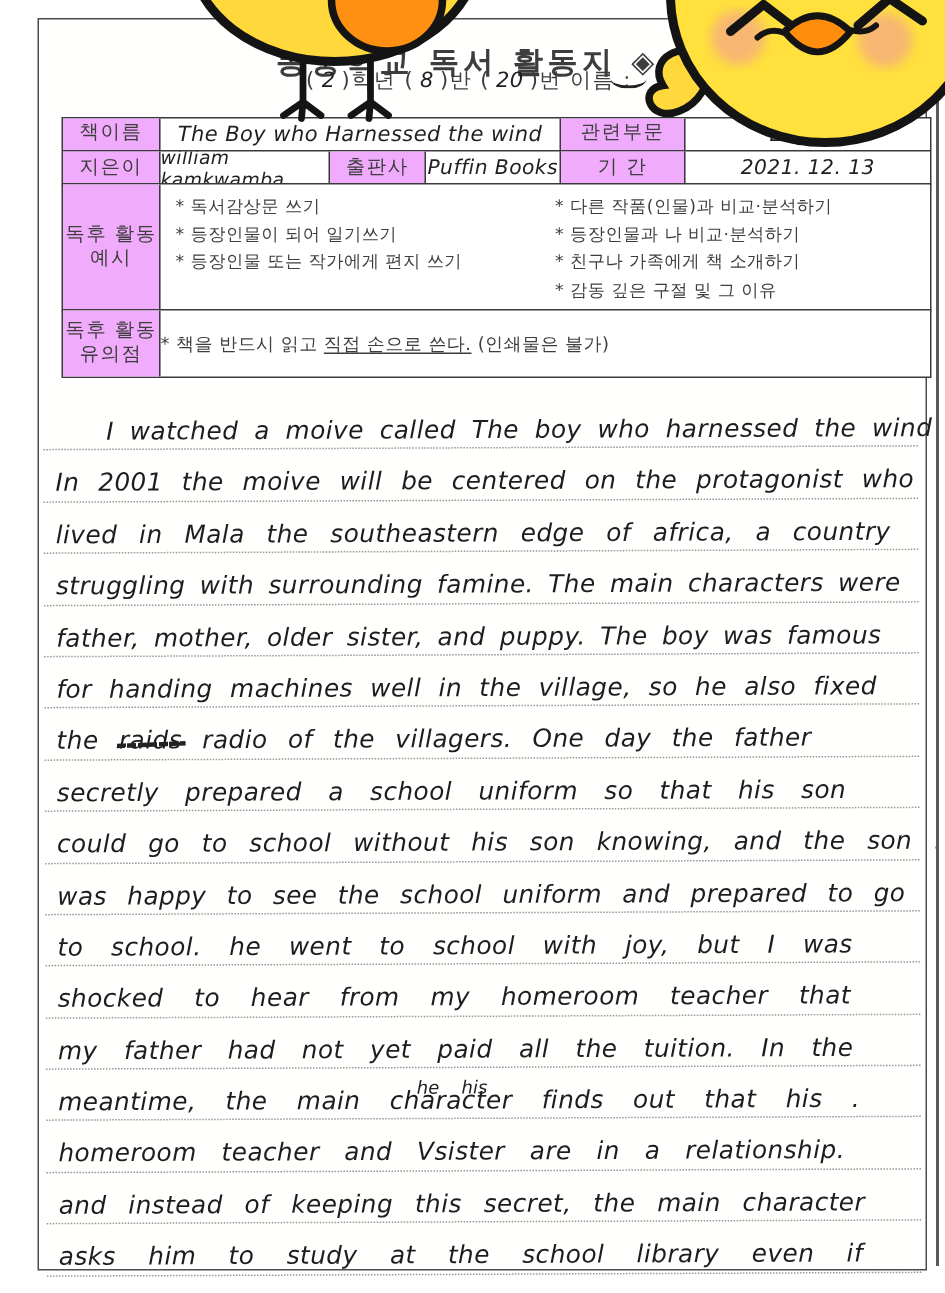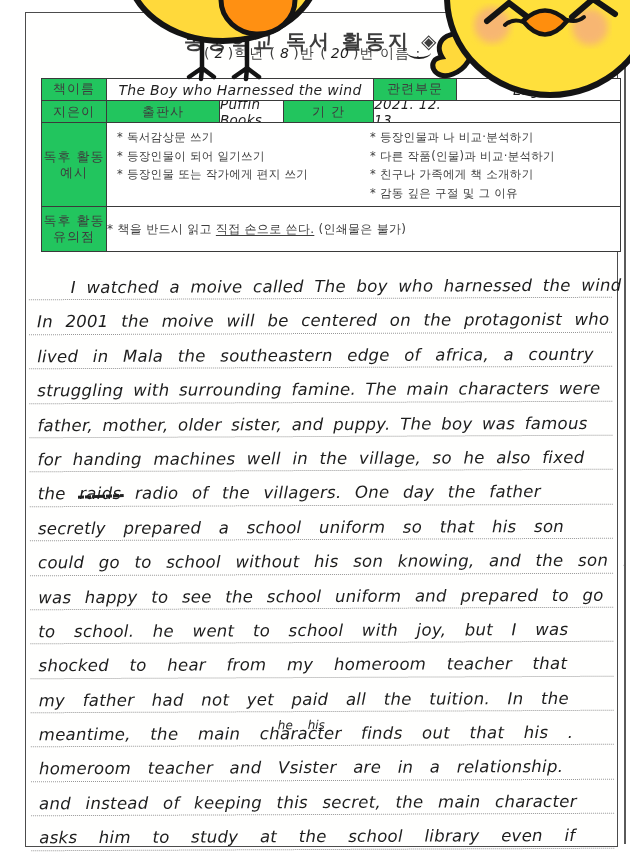--- a/index.html
+++ b/index.html
@@ -25,21 +25,21 @@
   
   .hw{
     font-family:"DejaVu Sans",sans-serif;font-style:italic;color:#1f1f1f;
     letter-spacing:0.3px;
   }
   
   .grid{position:absolute;left:15px;width:578px;display:grid;border:1.3px solid #3a3a3a;background:#fff;}
   .cell{border-right:1px solid #3a3a3a;border-bottom:1px solid #3a3a3a;display:flex;align-items:center;overflow:hidden;}
   .cell:last-child,.cell.noright{border-right:none;}
   .cell.nobottom{border-bottom:none;}
-  .label-cell{justify-content:center;background:#22c55e;font-size:13px;color:#3d3d3d;letter-spacing:1px;text-align:center;flex-direction:column;line-height:1.25;}
+  .label-cell{justify-content:center;background:#f0abfc;font-size:13px;color:#3d3d3d;letter-spacing:1px;text-align:center;flex-direction:column;line-height:1.25;}
   .val{justify-content:center;font-size:13.5px;}
   .info-grid{top:65px;grid-template-columns:65px 113px 64px 90px 83px 1fr;grid-auto-rows:22px;}
   .ex-grid{top:109px;grid-template-columns:65px 1fr;grid-auto-rows:84px;}
   .note-grid{top:193px;grid-template-columns:65px 1fr;grid-auto-rows:44px;}
   .ex-content{align-items:flex-start;padding:5px 0 0 10px;}
   .ex-col{font-size:11.5px;line-height:1.62;color:#3d3d3d;letter-spacing:0.3px;}
   .ex-col.left{width:253px;}
   .ex-col.right{flex:1;}
   .note-content{flex-direction:column;align-items:flex-start;justify-content:center;font-size:12px;color:#3d3d3d;line-height:1.7;letter-spacing:0.3px;}
   .u{text-decoration:underline;text-underline-offset:2px;}
@@ -74,40 +74,41 @@
     <span>(</span><span class="hw hwnum">20</span><span>)번</span>
     <span>이름 :</span>
   </div>
 
   <div class="grid info-grid">
     <div class="cell label-cell">책이름</div>
     <div class="cell val hw" style="grid-column:2/5;font-size:14px;">The Boy who Harnessed the wind</div>
     <div class="cell label-cell">관련부문</div>
     <div class="cell val hw noright">English</div>
     <div class="cell label-cell nobottom">지은이</div>
+    <div class="cell val hw nobottom" style="font-size:12.5px;">william kamkwamba</div>
     <div class="cell label-cell nobottom">출판사</div>
     <div class="cell val hw nobottom">Puffin Books</div>
     <div class="cell label-cell nobottom">기 간</div>
     <div class="cell val hw nobottom noright">2021. 12. 13</div>
   </div>
 
   <div class="grid ex-grid">
     <div class="cell label-cell nobottom">
       <span>독후 활동</span>
       <span>예시</span>
     </div>
     <div class="cell ex-content nobottom noright">
       <div class="ex-col left">
           <div>* 독서감상문 쓰기</div>
           <div>* 등장인물이 되어 일기쓰기</div>
           <div>* 등장인물 또는 작가에게 편지 쓰기</div>
         </div>
       <div class="ex-col right">
+          <div>* 다른 작품(인물)과 비교·분석하기</div>
           <div>* 등장인물과 나 비교·분석하기</div>
-          <div>* 다른 작품(인물)과 비교·분석하기</div>
           <div>* 친구나 가족에게 책 소개하기</div>
           <div>* 감동 깊은 구절 및 그 이유</div>
           <div>* 이 작품이 나에게 주는 의미 등</div>
         </div>
     </div>
   </div>
 
   <div class="grid note-grid">
     <div class="cell label-cell nobottom">
       <span>독후 활동</span>

